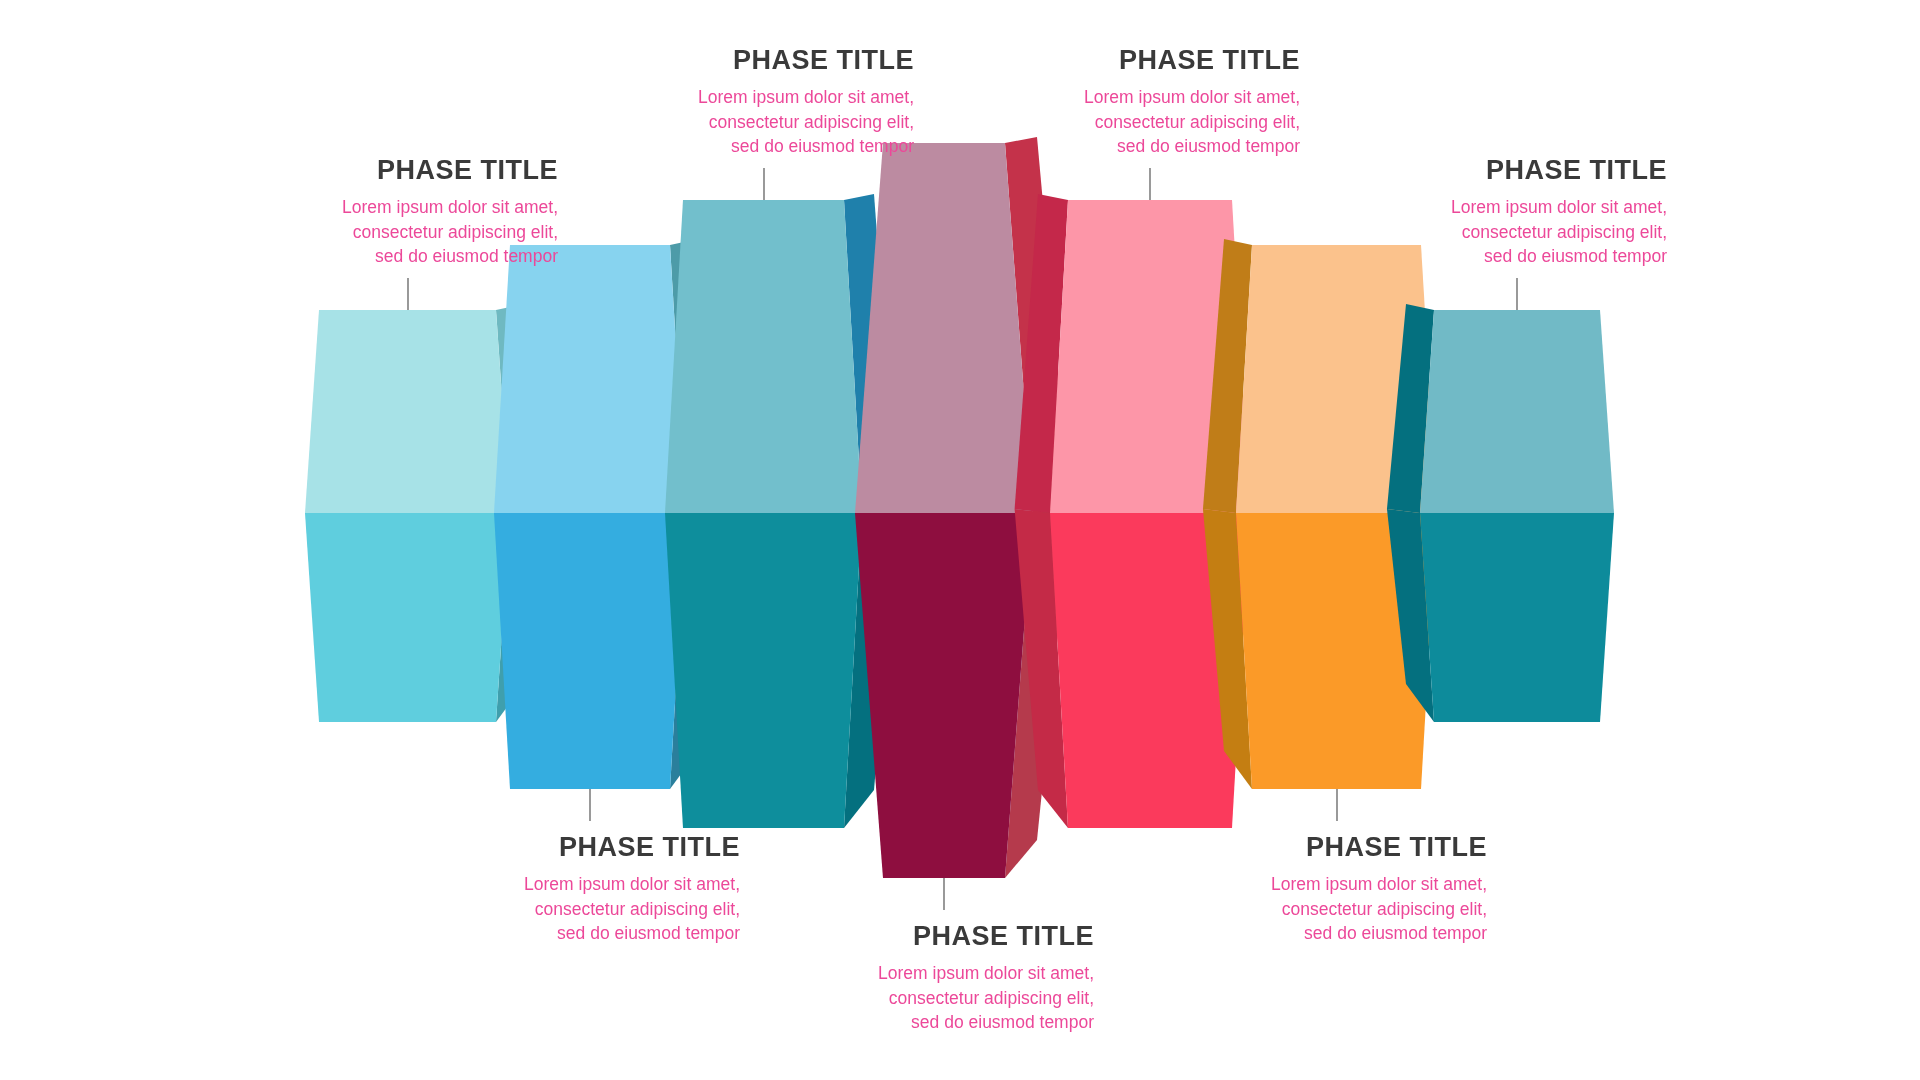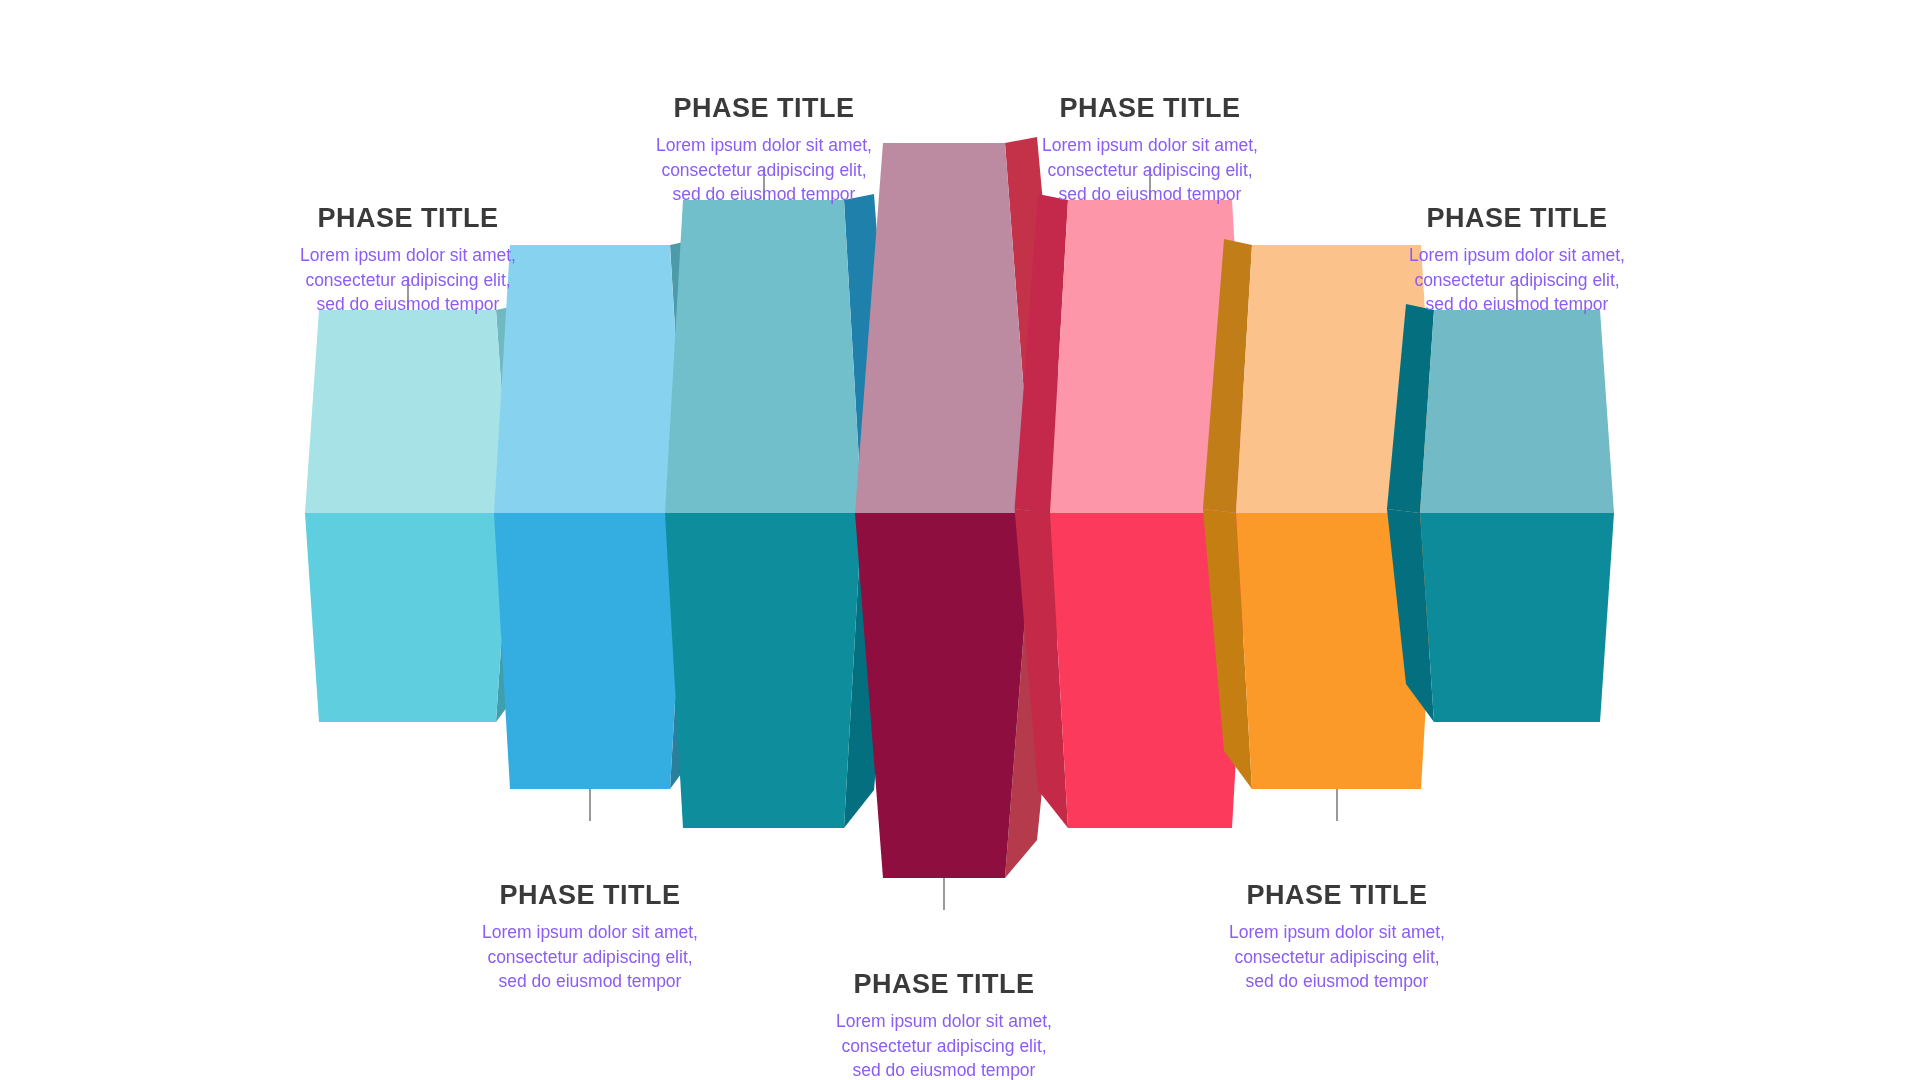--- a/index.html
+++ b/index.html
@@ -7,37 +7,36 @@
   body{
     width:1920px;height:1080px;
     background:#ffffff;
     font-family:"Liberation Sans", sans-serif;
     overflow:hidden;
   }
   #stage{position:relative;width:1920px;height:1080px;background:#fff;}
   #chart-svg{position:absolute;left:0;top:0;width:1920px;height:1080px;display:block;}
   .label-block{
     position:absolute;
-    text-align:center;
+    text-align:right;
     color:#3f3f3f;
-    margin-top:48px;
   }
   .label-title{
     font-size:27px;
     font-weight:bold;
     letter-spacing:0.5px;
     color:#3a3a3a;
     margin:0 0 9px 0;
     line-height:1.1;
     white-space:nowrap;
   }
   .label-desc{
     font-size:17.5px;
     line-height:1.42;
-    color:#8b5cf6;
+    color:#ec4899;
     margin:0;
     font-weight:normal;
   }
   .label-desc span{display:block;}
 </style>
 </head>
 <body>
 
 <div id="stage">
 

